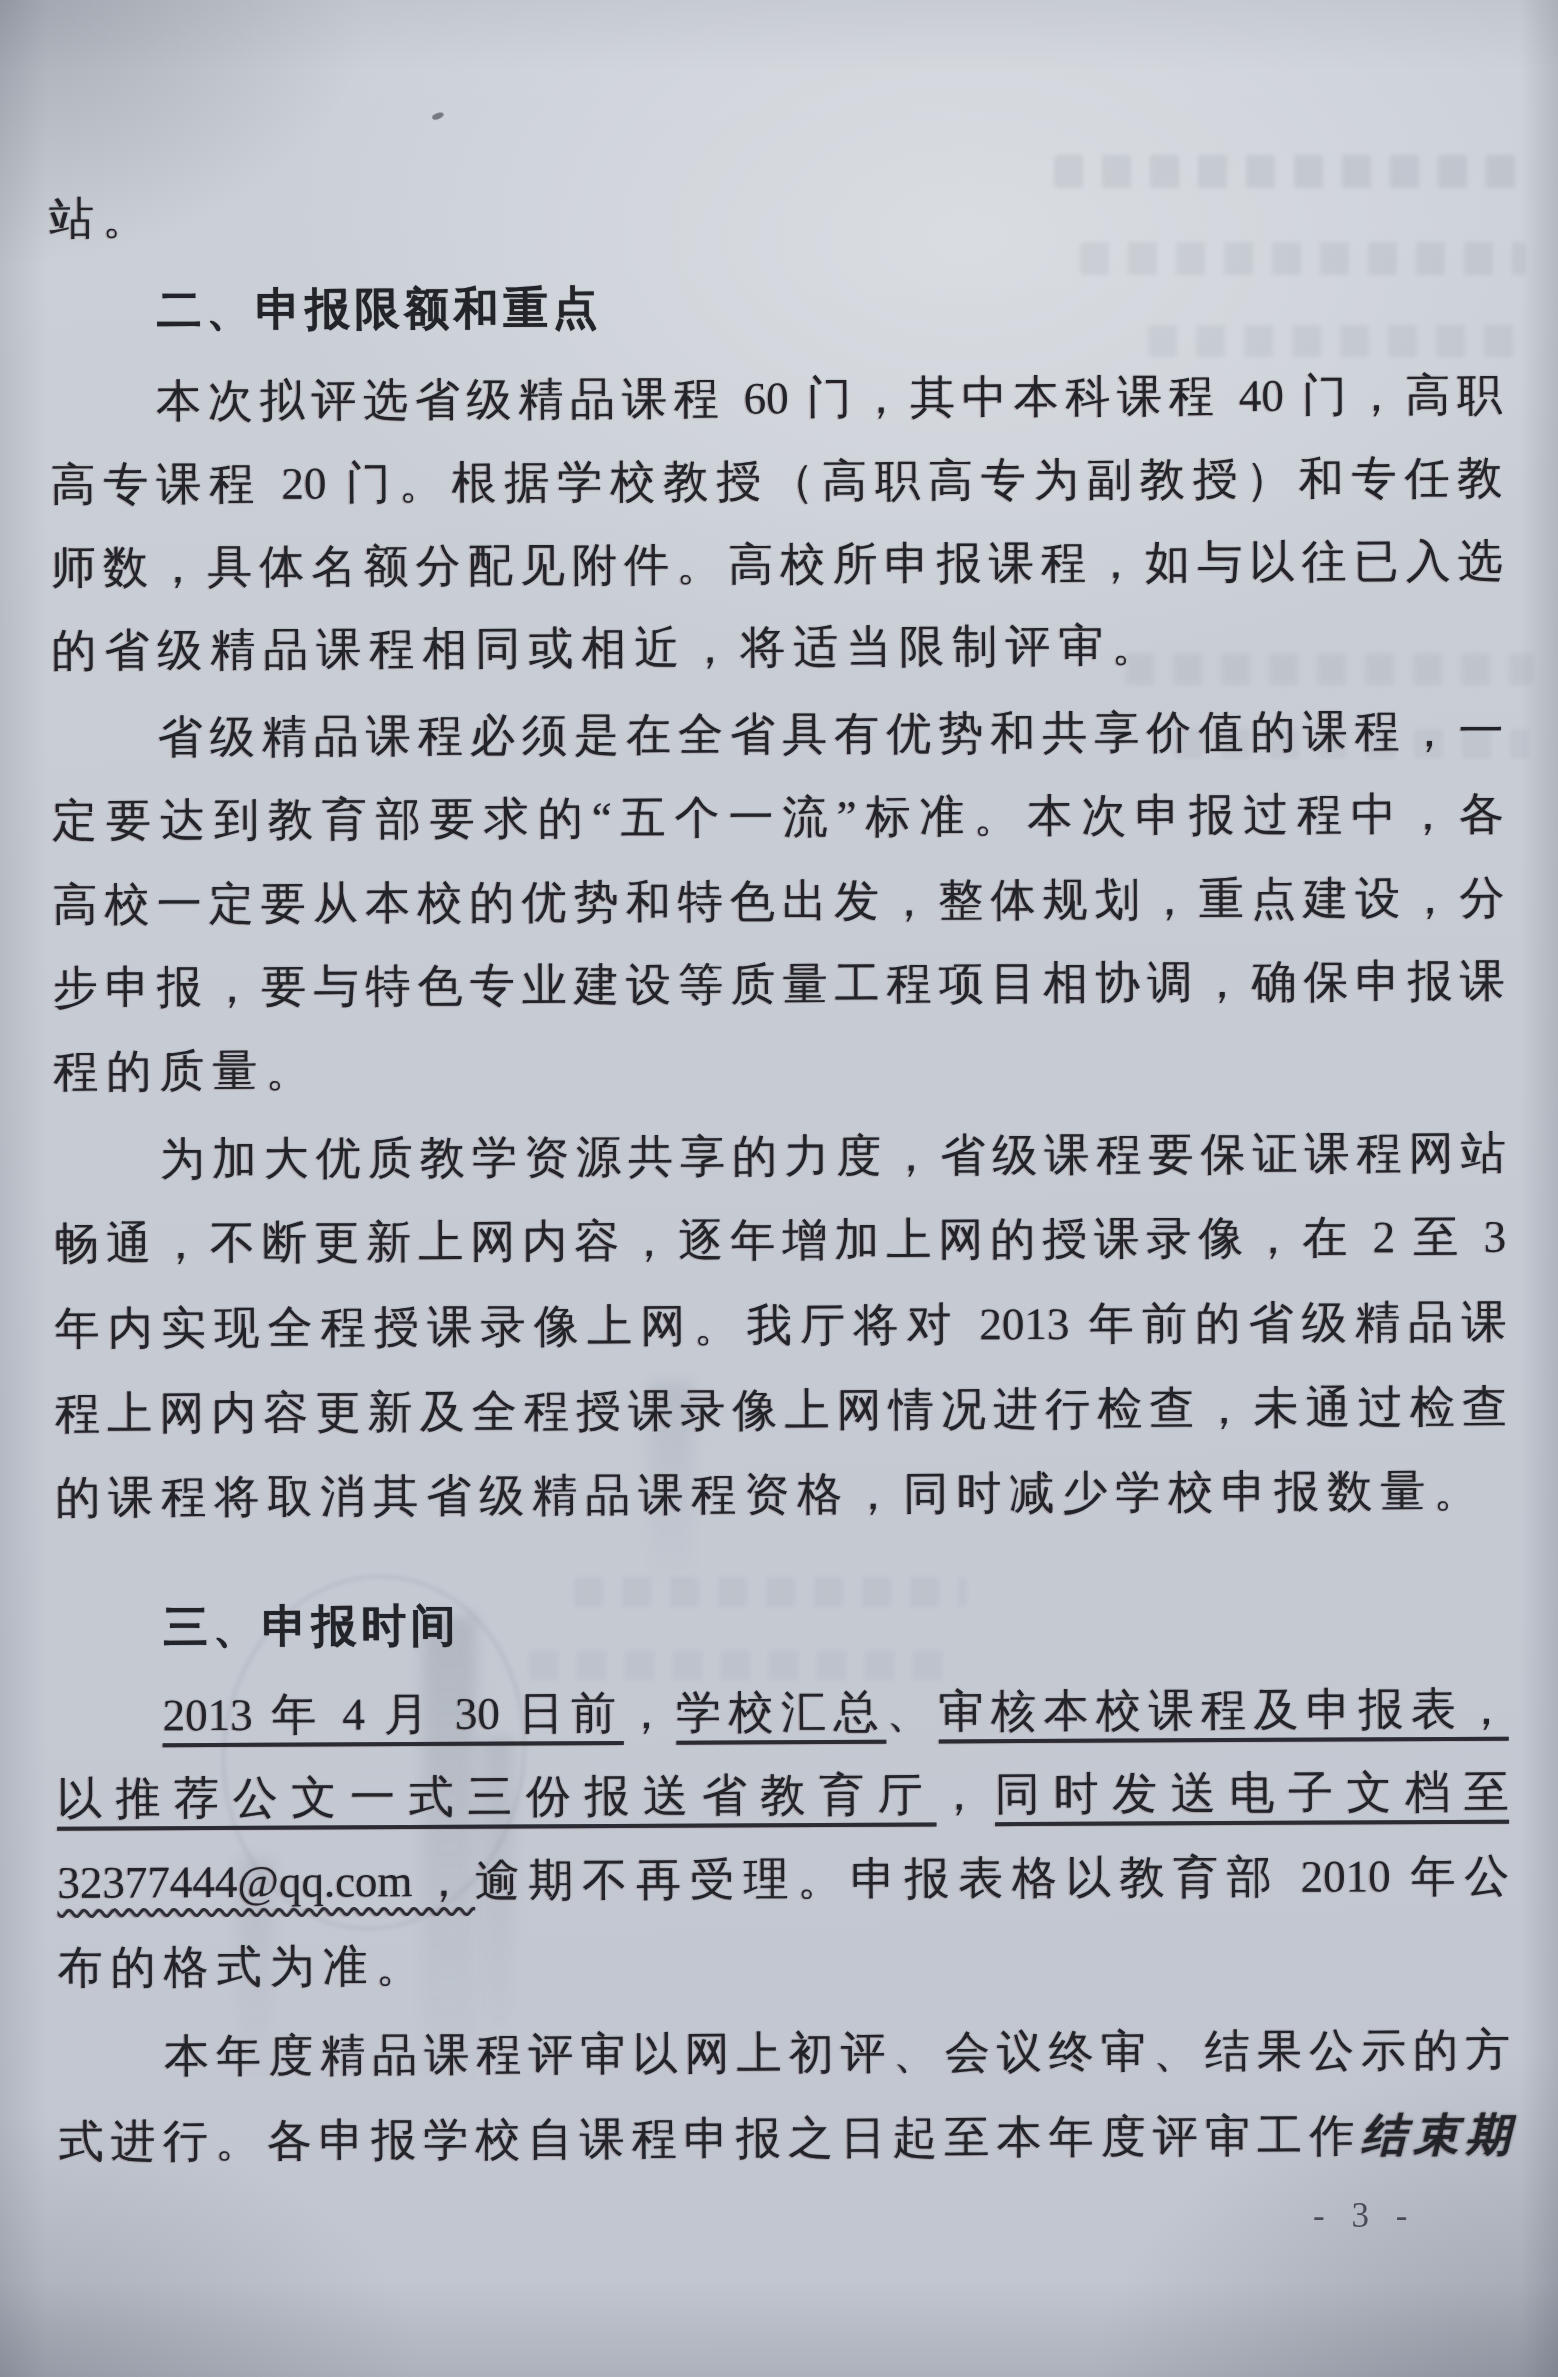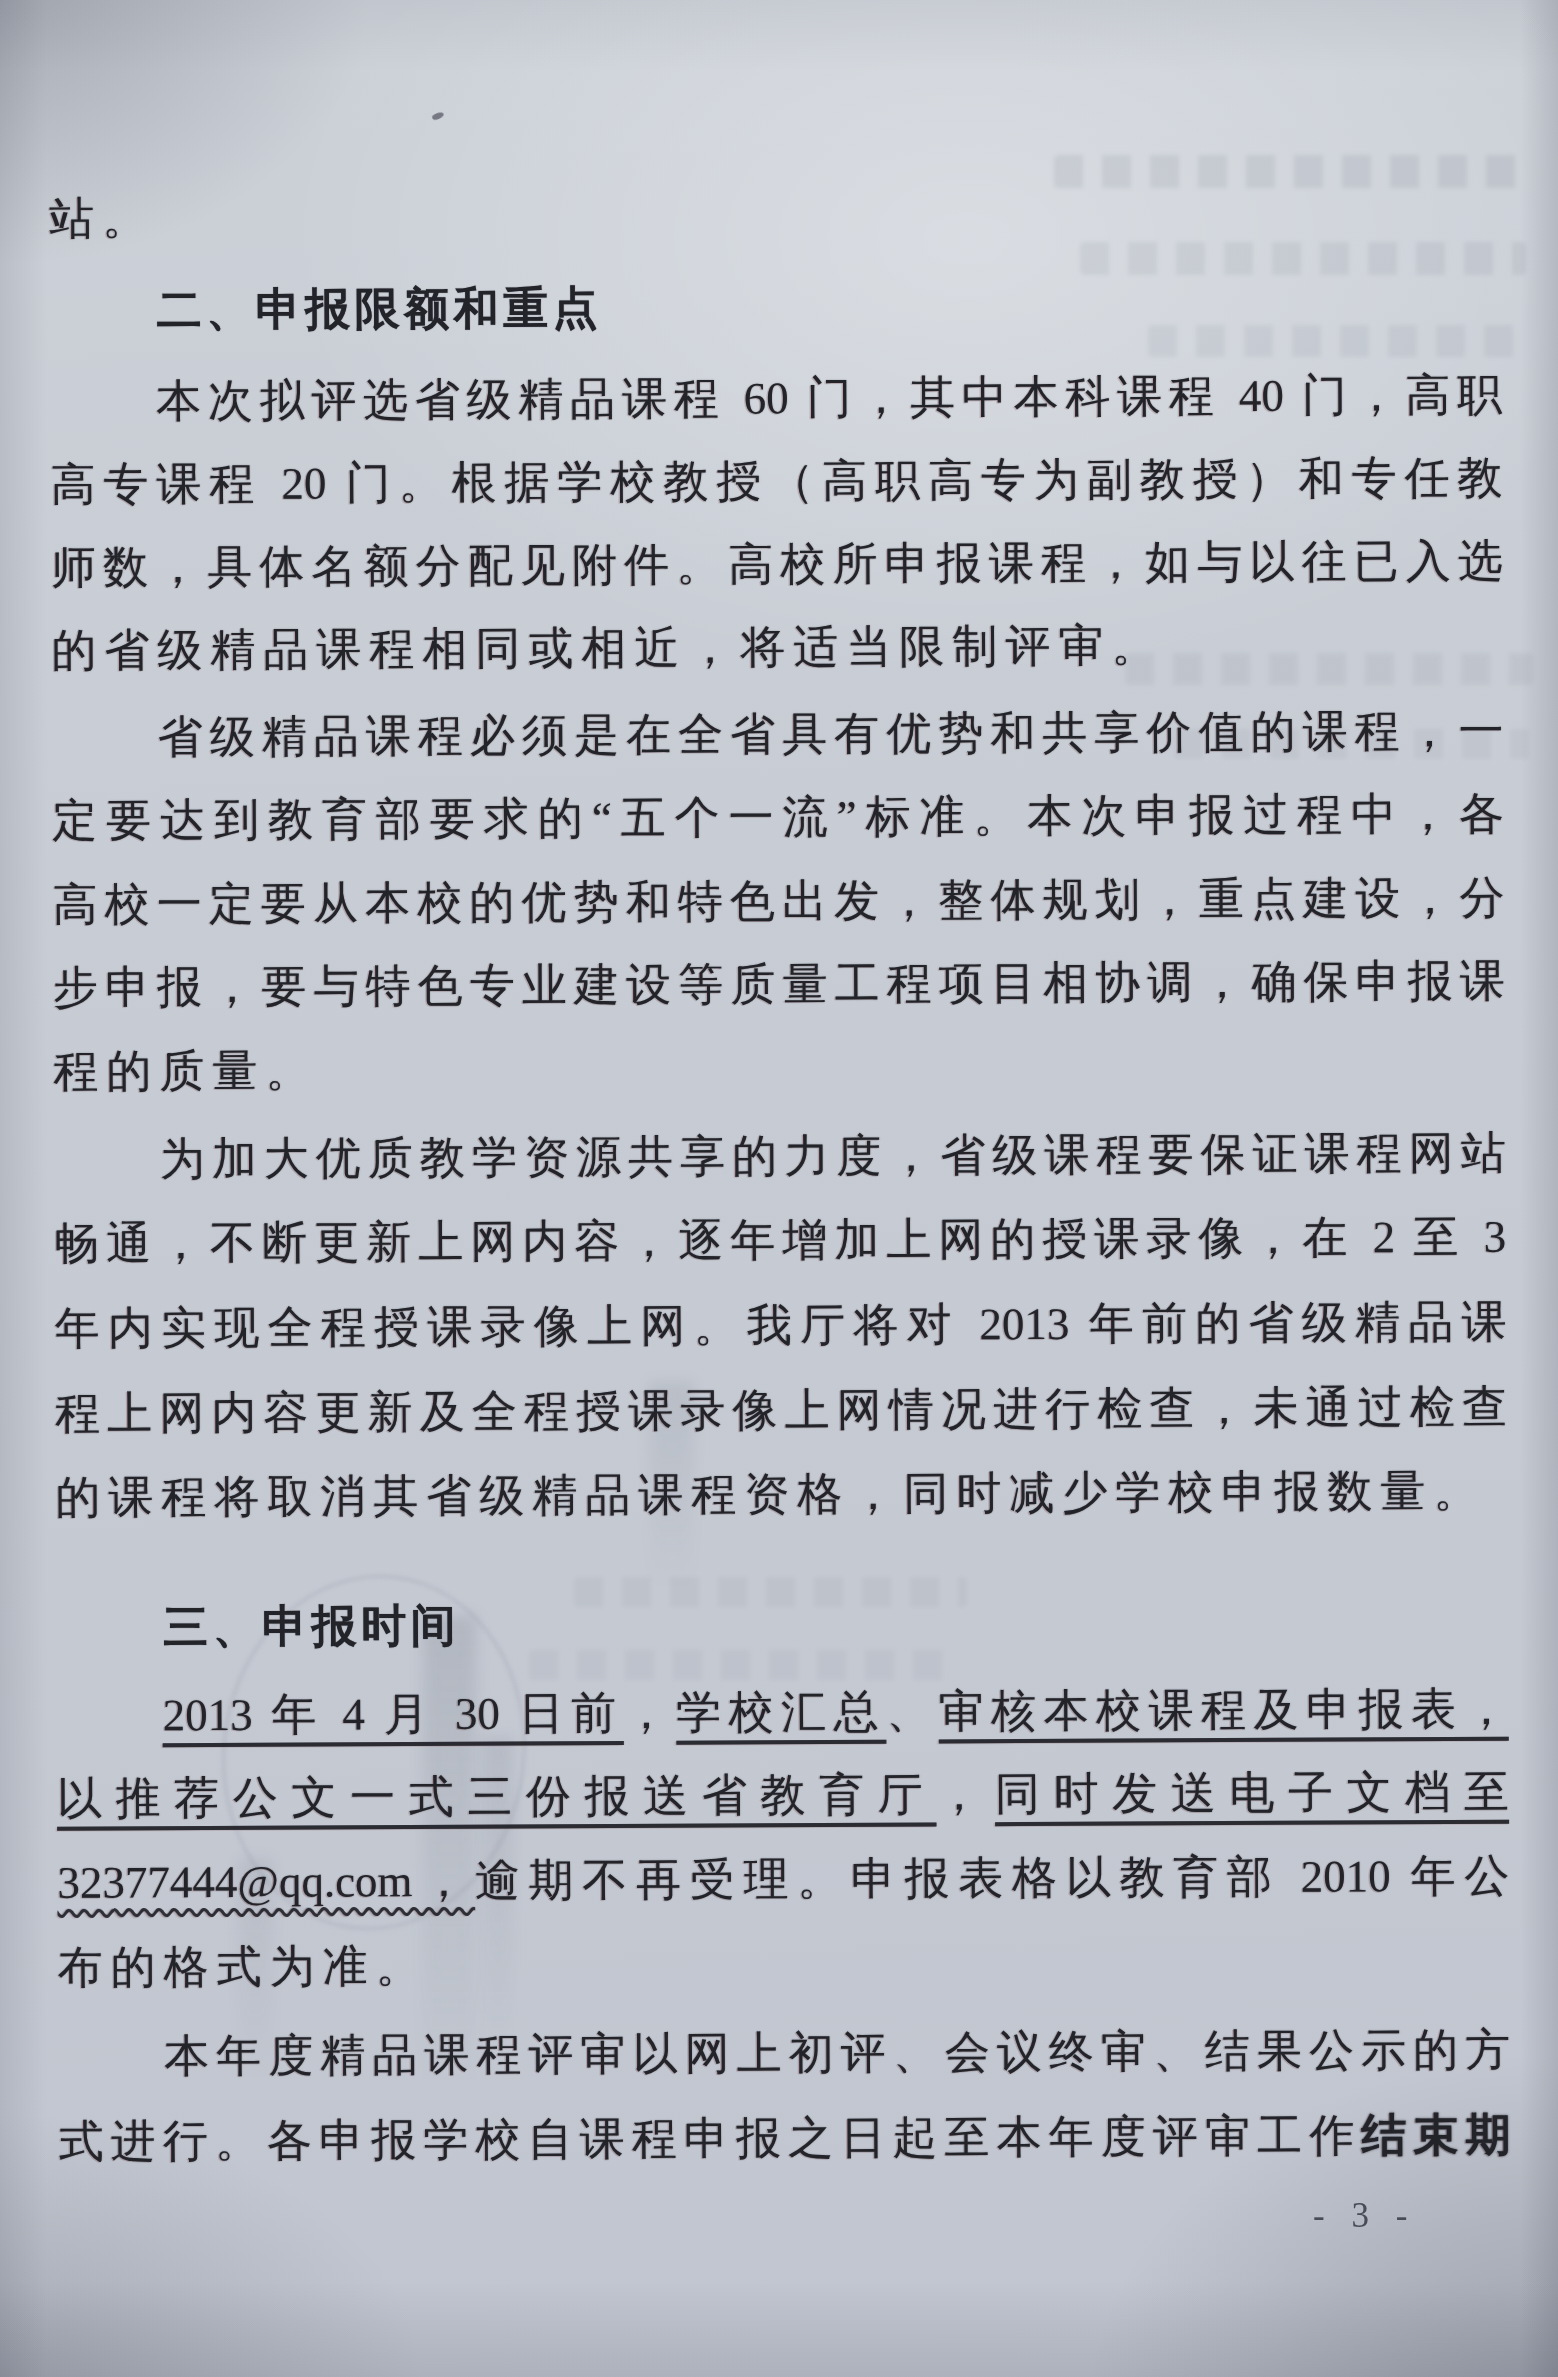--- a/index.html
+++ b/index.html
@@ -72,20 +72,21 @@
   .seg.uw{
     text-decoration:underline;
     text-decoration-style:wavy;
     text-decoration-thickness:2.6px;
     text-underline-offset:11.3px;
     text-decoration-color:rgba(28,29,36,0.8);
   }
   .seg.b{
     font-weight:700;
     text-shadow:0 0 2.3px rgba(15,15,25,0.7), -1.5px 0.8px 0.8px rgba(90,30,30,0.25);
+    font-style:italic;
   }
   #page-number{
     position:absolute;
     left:1313px;top:2196px;
     font-size:35px;
     letter-spacing:9px;
     color:rgba(42,44,54,0.78);
     filter:blur(0.5px);
     font-family:"Liberation Serif","DejaVu Serif",serif;
   }

